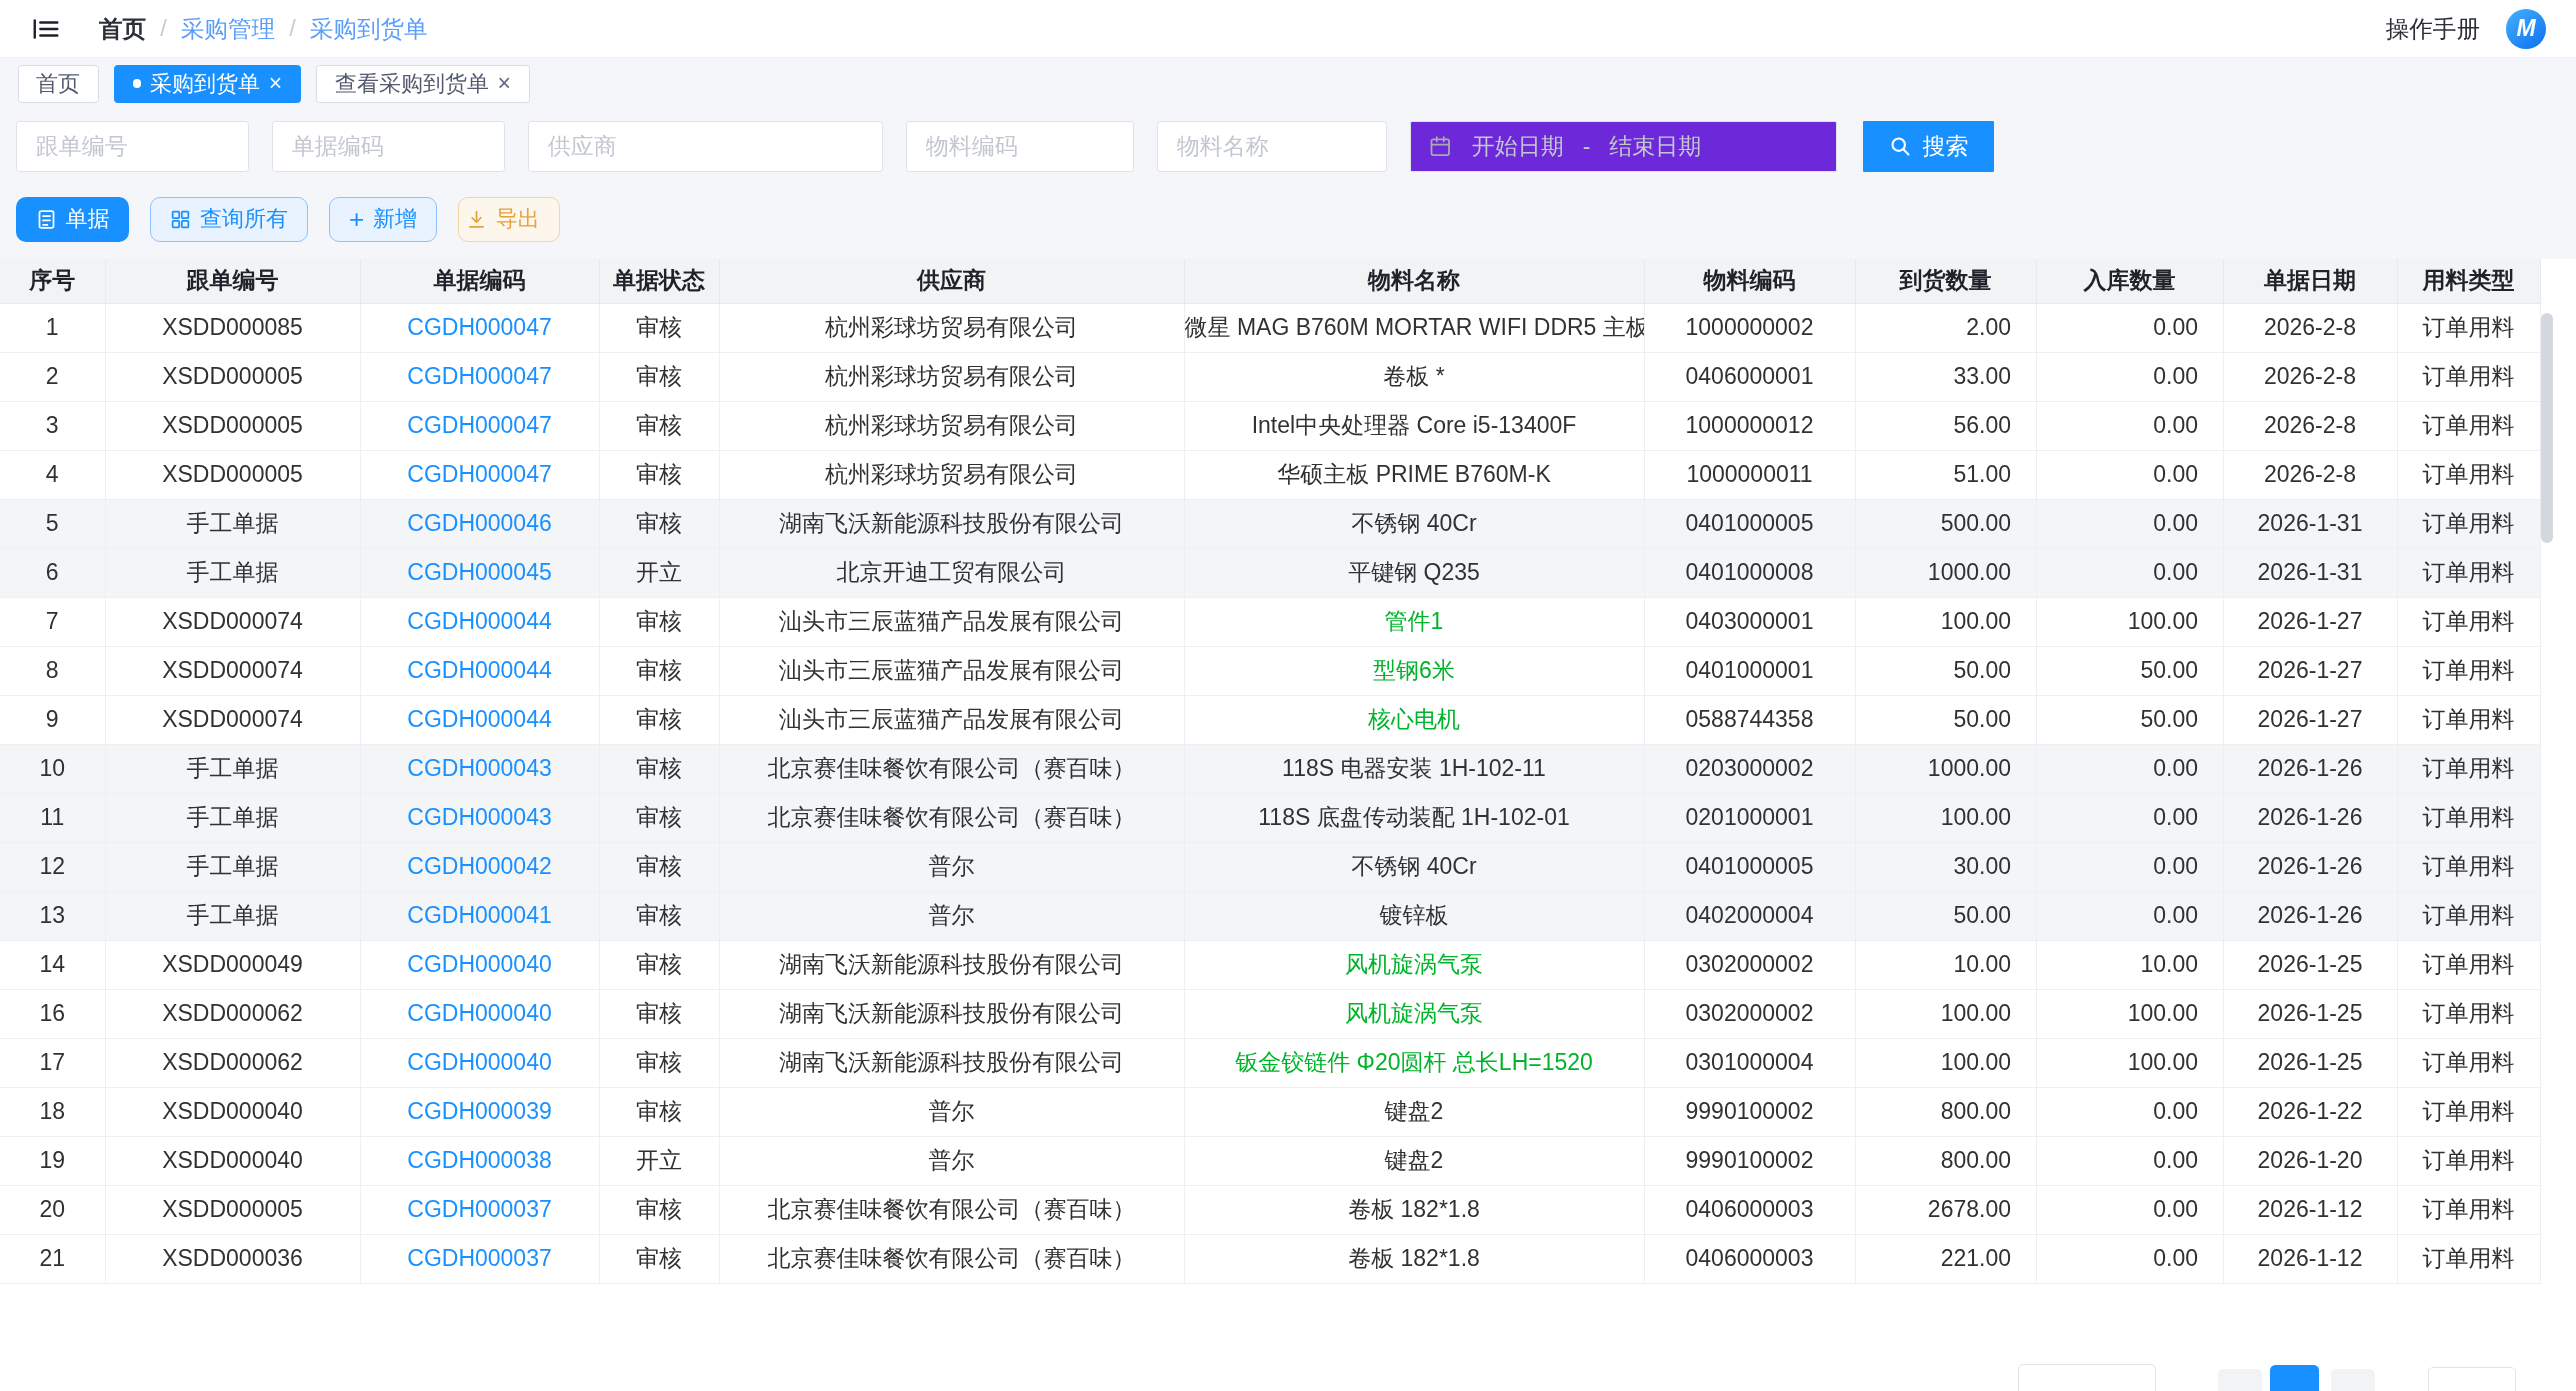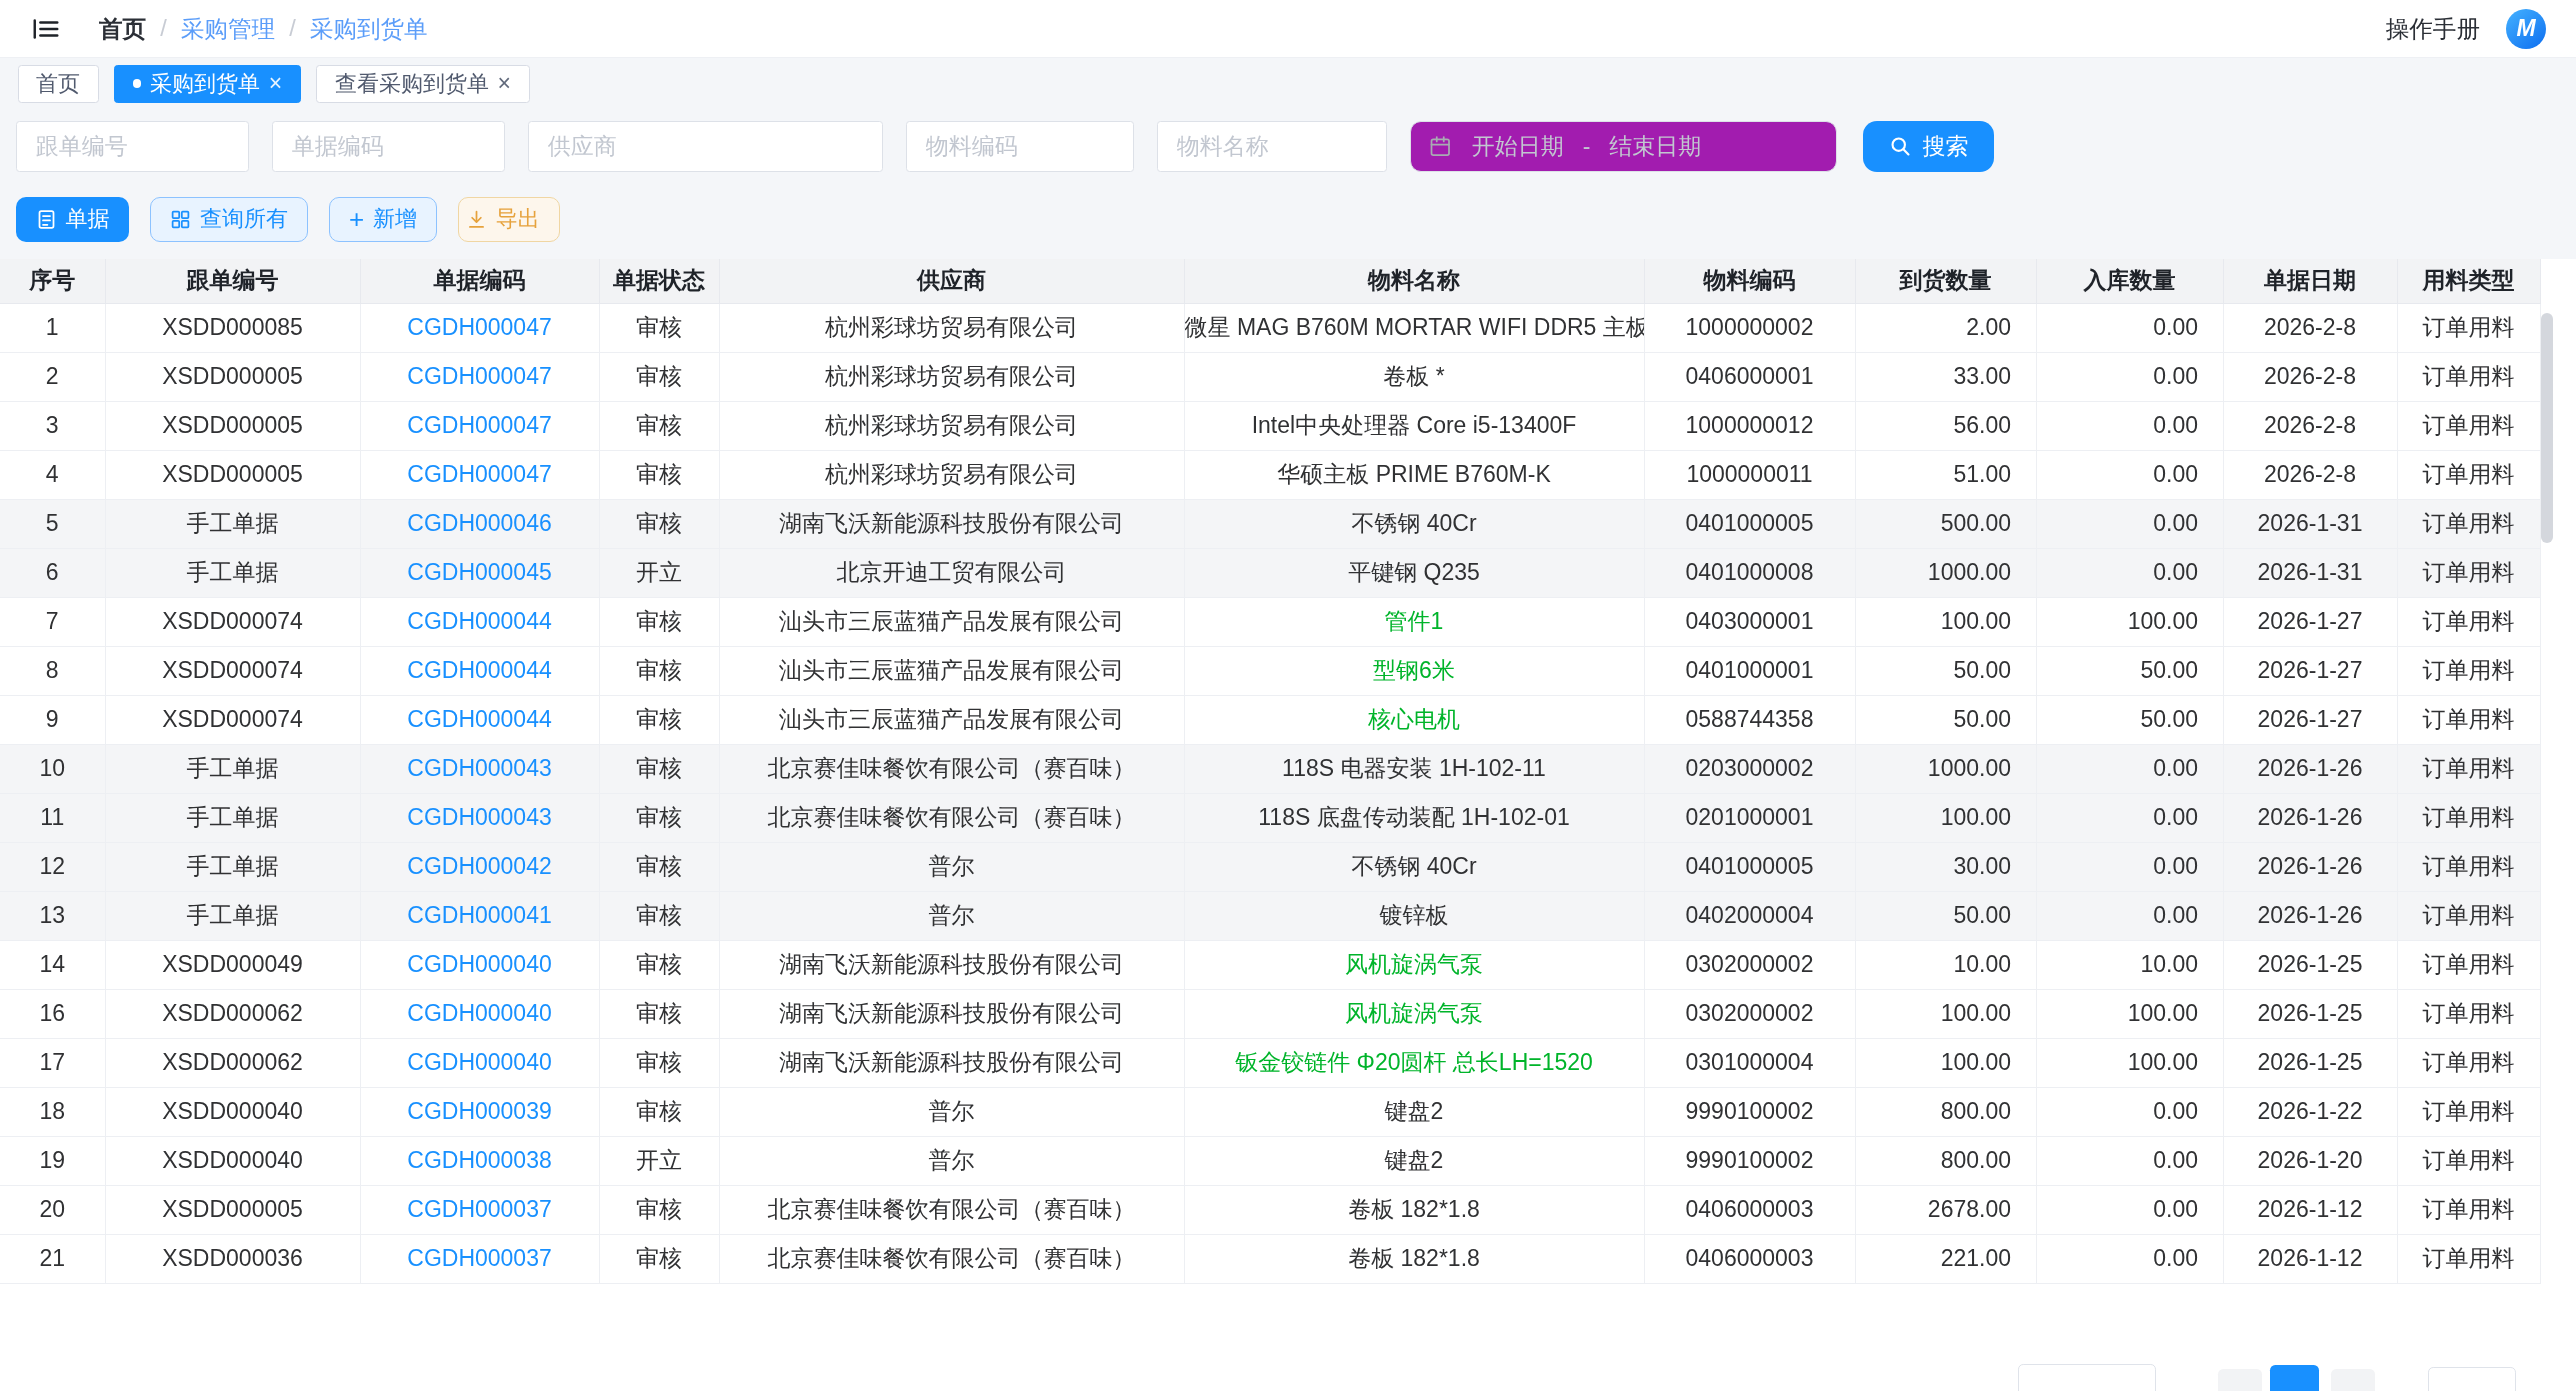--- a/index.html
+++ b/index.html
@@ -51,26 +51,26 @@
   
   .filterbar{ display:flex; align-items:center; gap:23px; padding:12.2px 0 0 15.7px; }
   .f-input{
     height:51px; border:0.9px solid #dde1e8; border-radius:3.5px; background:#fff;
     font-size:23px; padding:0 19px; color:#303133; outline:none;
     font-family:"Liberation Sans","DejaVu Sans",sans-serif;
   }
   .f-input::placeholder{ color:#c2c7d0; }
   .w1{ width:233px; } .w2{ width:233px; } .w3{ width:355px; } .w4{ width:228px; } .w5{ width:230px; }
   .daterange{
-    width:427px; height:51px; border:0.9px solid #dde1e8; border-radius:11px; background:#a21caf;
+    width:427px; height:51px; border:0.9px solid #dde1e8; border-radius:2px; background:#6d28d9;
     display:flex; align-items:center; gap:19px; padding:0 17.5px; font-size:23px; color:#c2c7d0;
   }
   .daterange .ph{ flex:0 0 auto; }
   .search-btn{
-    margin-left:3.5px; width:131px; height:51px; border:none; border-radius:14px;
+    margin-left:3.5px; width:131px; height:51px; border:none; border-radius:1px;
     background:var(--accent); color:#fff; font-size:23px; cursor:pointer;
     display:inline-flex; align-items:center; justify-content:center; gap:10.5px;
     font-family:"Liberation Sans","DejaVu Sans",sans-serif;
   }
 
   
   .toolbar{ display:flex; align-items:center; gap:21px; padding:24.5px 0 0 15.7px; }
   .tb-btn{
     height:45px; border-radius:10px; font-size:22px; cursor:pointer;
     display:inline-flex; align-items:center; justify-content:center; gap:8.7px;

